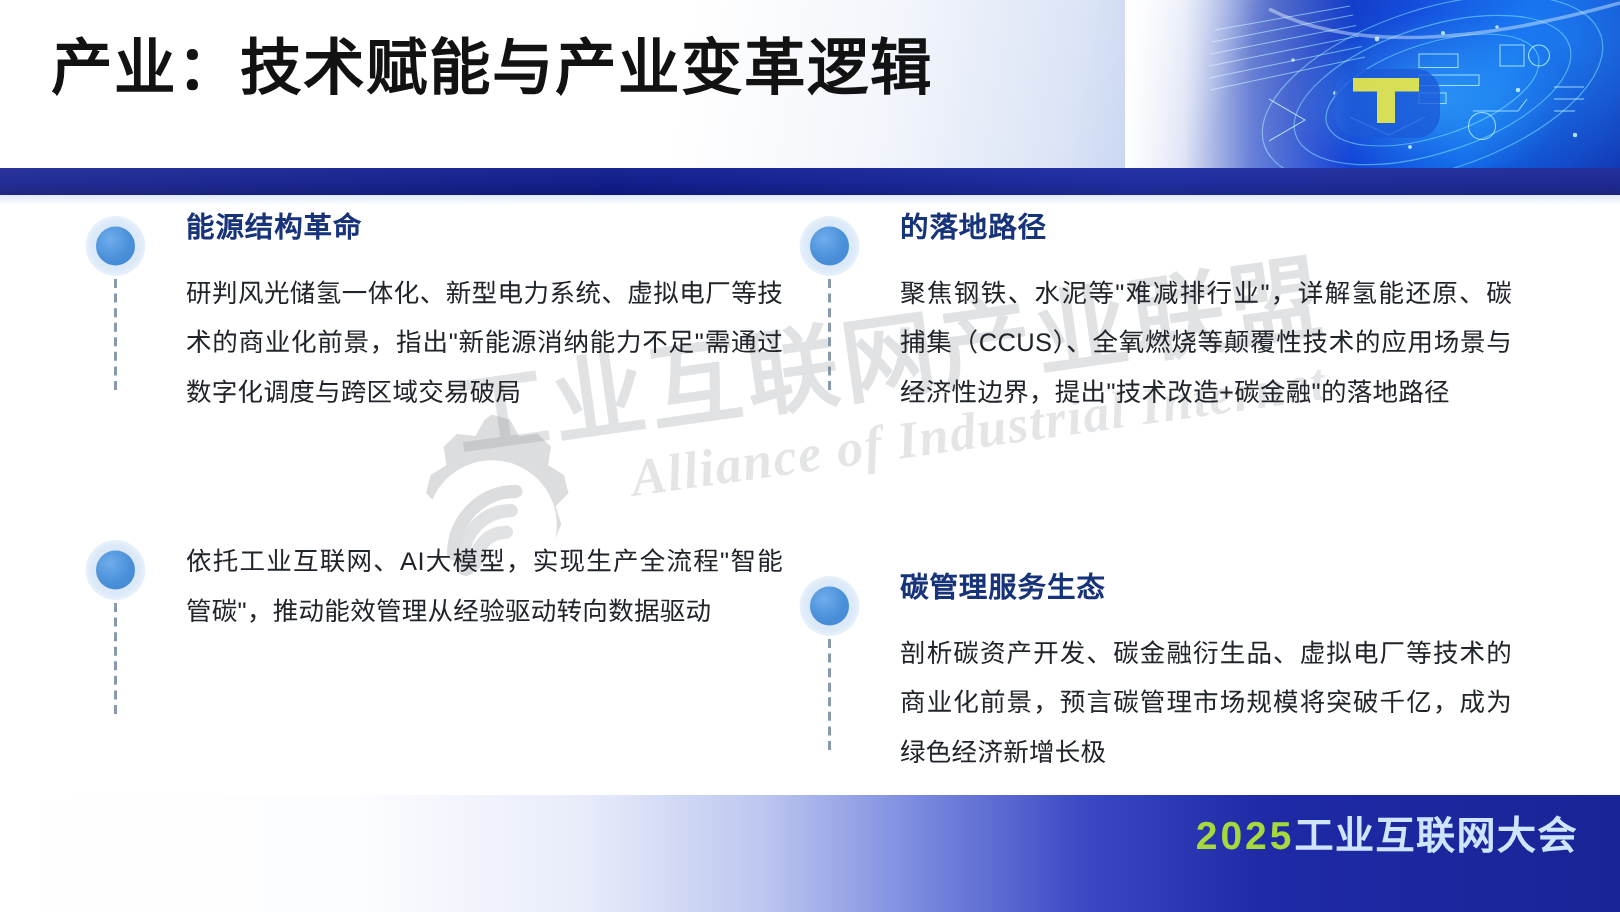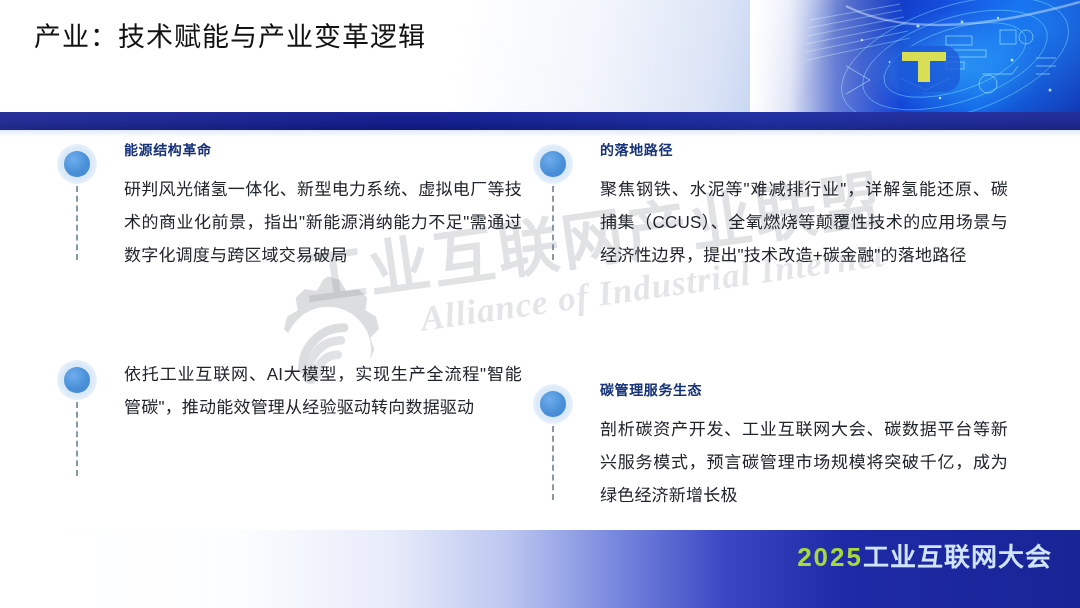--- a/index.html
+++ b/index.html
@@ -63,23 +63,23 @@
     position: absolute;
     inset: 0;
     background: linear-gradient(90deg, #ffffff 0%, rgba(255,255,255,0.85) 12%, rgba(255,255,255,0.35) 26%, rgba(255,255,255,0) 46%);
   }
   .header-art svg { position: absolute; inset: 0; }
 
   .header-title {
     position: absolute;
     left: 34px;
     top: 22px;
-    font-size: 27px;
+    font-size: 41px;
     line-height: 1.15;
-    font-weight: normal;
+    font-weight: bold;
     color: #121212;
     letter-spacing: 1px;
     white-space: nowrap;
     font-family: "Liberation Sans", "DejaVu Sans", sans-serif;
   }
 
   .header-band {
     position: absolute;
     left: 0;
     top: 112px;
@@ -198,21 +198,21 @@
     border-left: 2px dashed #5f7890;
     opacity: 0.75;
   }
   .block.b2 .marker .stem,
   .block.b3 .marker .stem { height: 74px; }
 
   .block-body {
     margin-left: 72px;
   }
   .block-heading {
-    font-size: 14px;
+    font-size: 19px;
     font-weight: bold;
     color: #17337a;
     letter-spacing: 0.6px;
     line-height: 1.2;
     margin: 0 0 14px 0;
     font-family: "Liberation Sans", "DejaVu Sans", sans-serif;
   }
   .block-text {
     font-size: 17px;
     line-height: 1.95;
@@ -377,21 +377,21 @@
     </div>
 
     <div class="block b3">
       <div class="marker">
         <div class="halo"></div>
         <div class="dot"></div>
         <div class="stem"></div>
       </div>
       <div class="block-body">
         <h3 class="block-heading">碳管理服务生态</h3>
-        <p class="block-text">剖析碳资产开发、工业互联网大会、碳数据平台等新兴服务模式，预言碳管理市场规模将突破千亿，成为绿色经济新增长极</p>
+        <p class="block-text">剖析碳资产开发、碳金融衍生品、虚拟电厂等技术的商业化前景，预言碳管理市场规模将突破千亿，成为绿色经济新增长极</p>
       </div>
     </div>
 
   </div>
 
   <div class="footer">
     <div class="footer-logo">
       <div class="logo-main">
         <span class="logo-year">2025</span><span class="logo-cn">工业互联网大会</span>
       </div>

